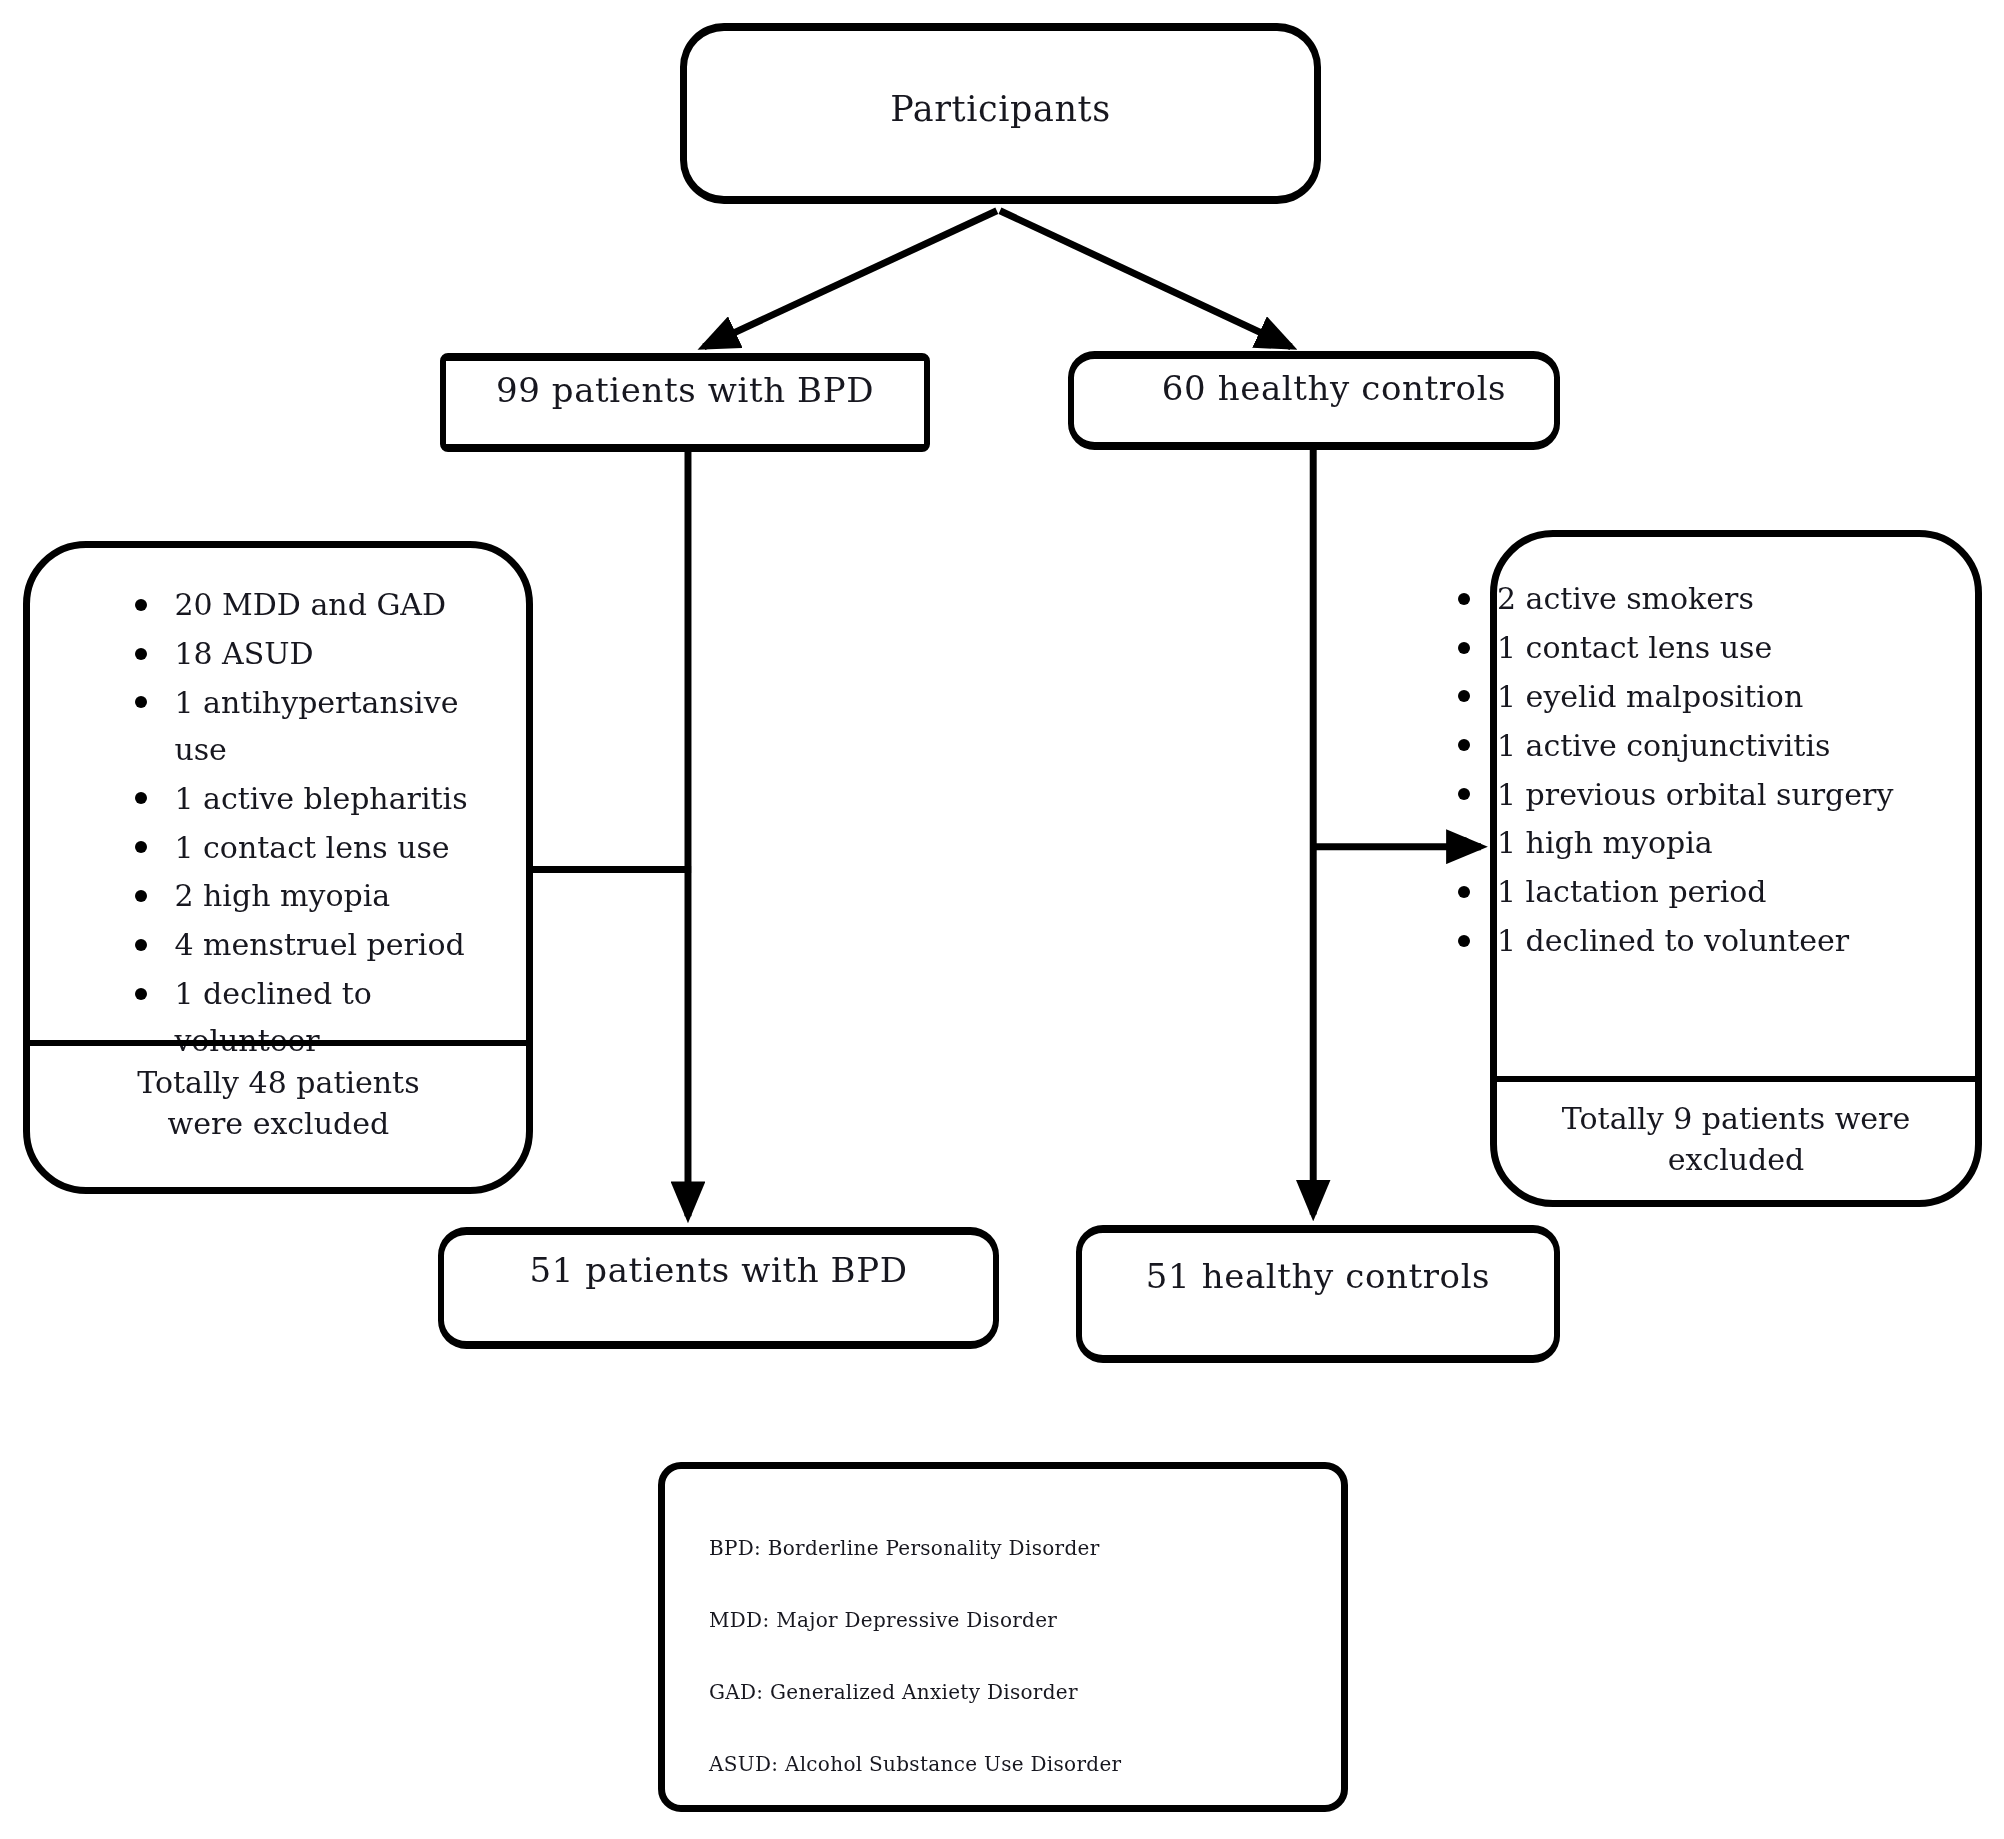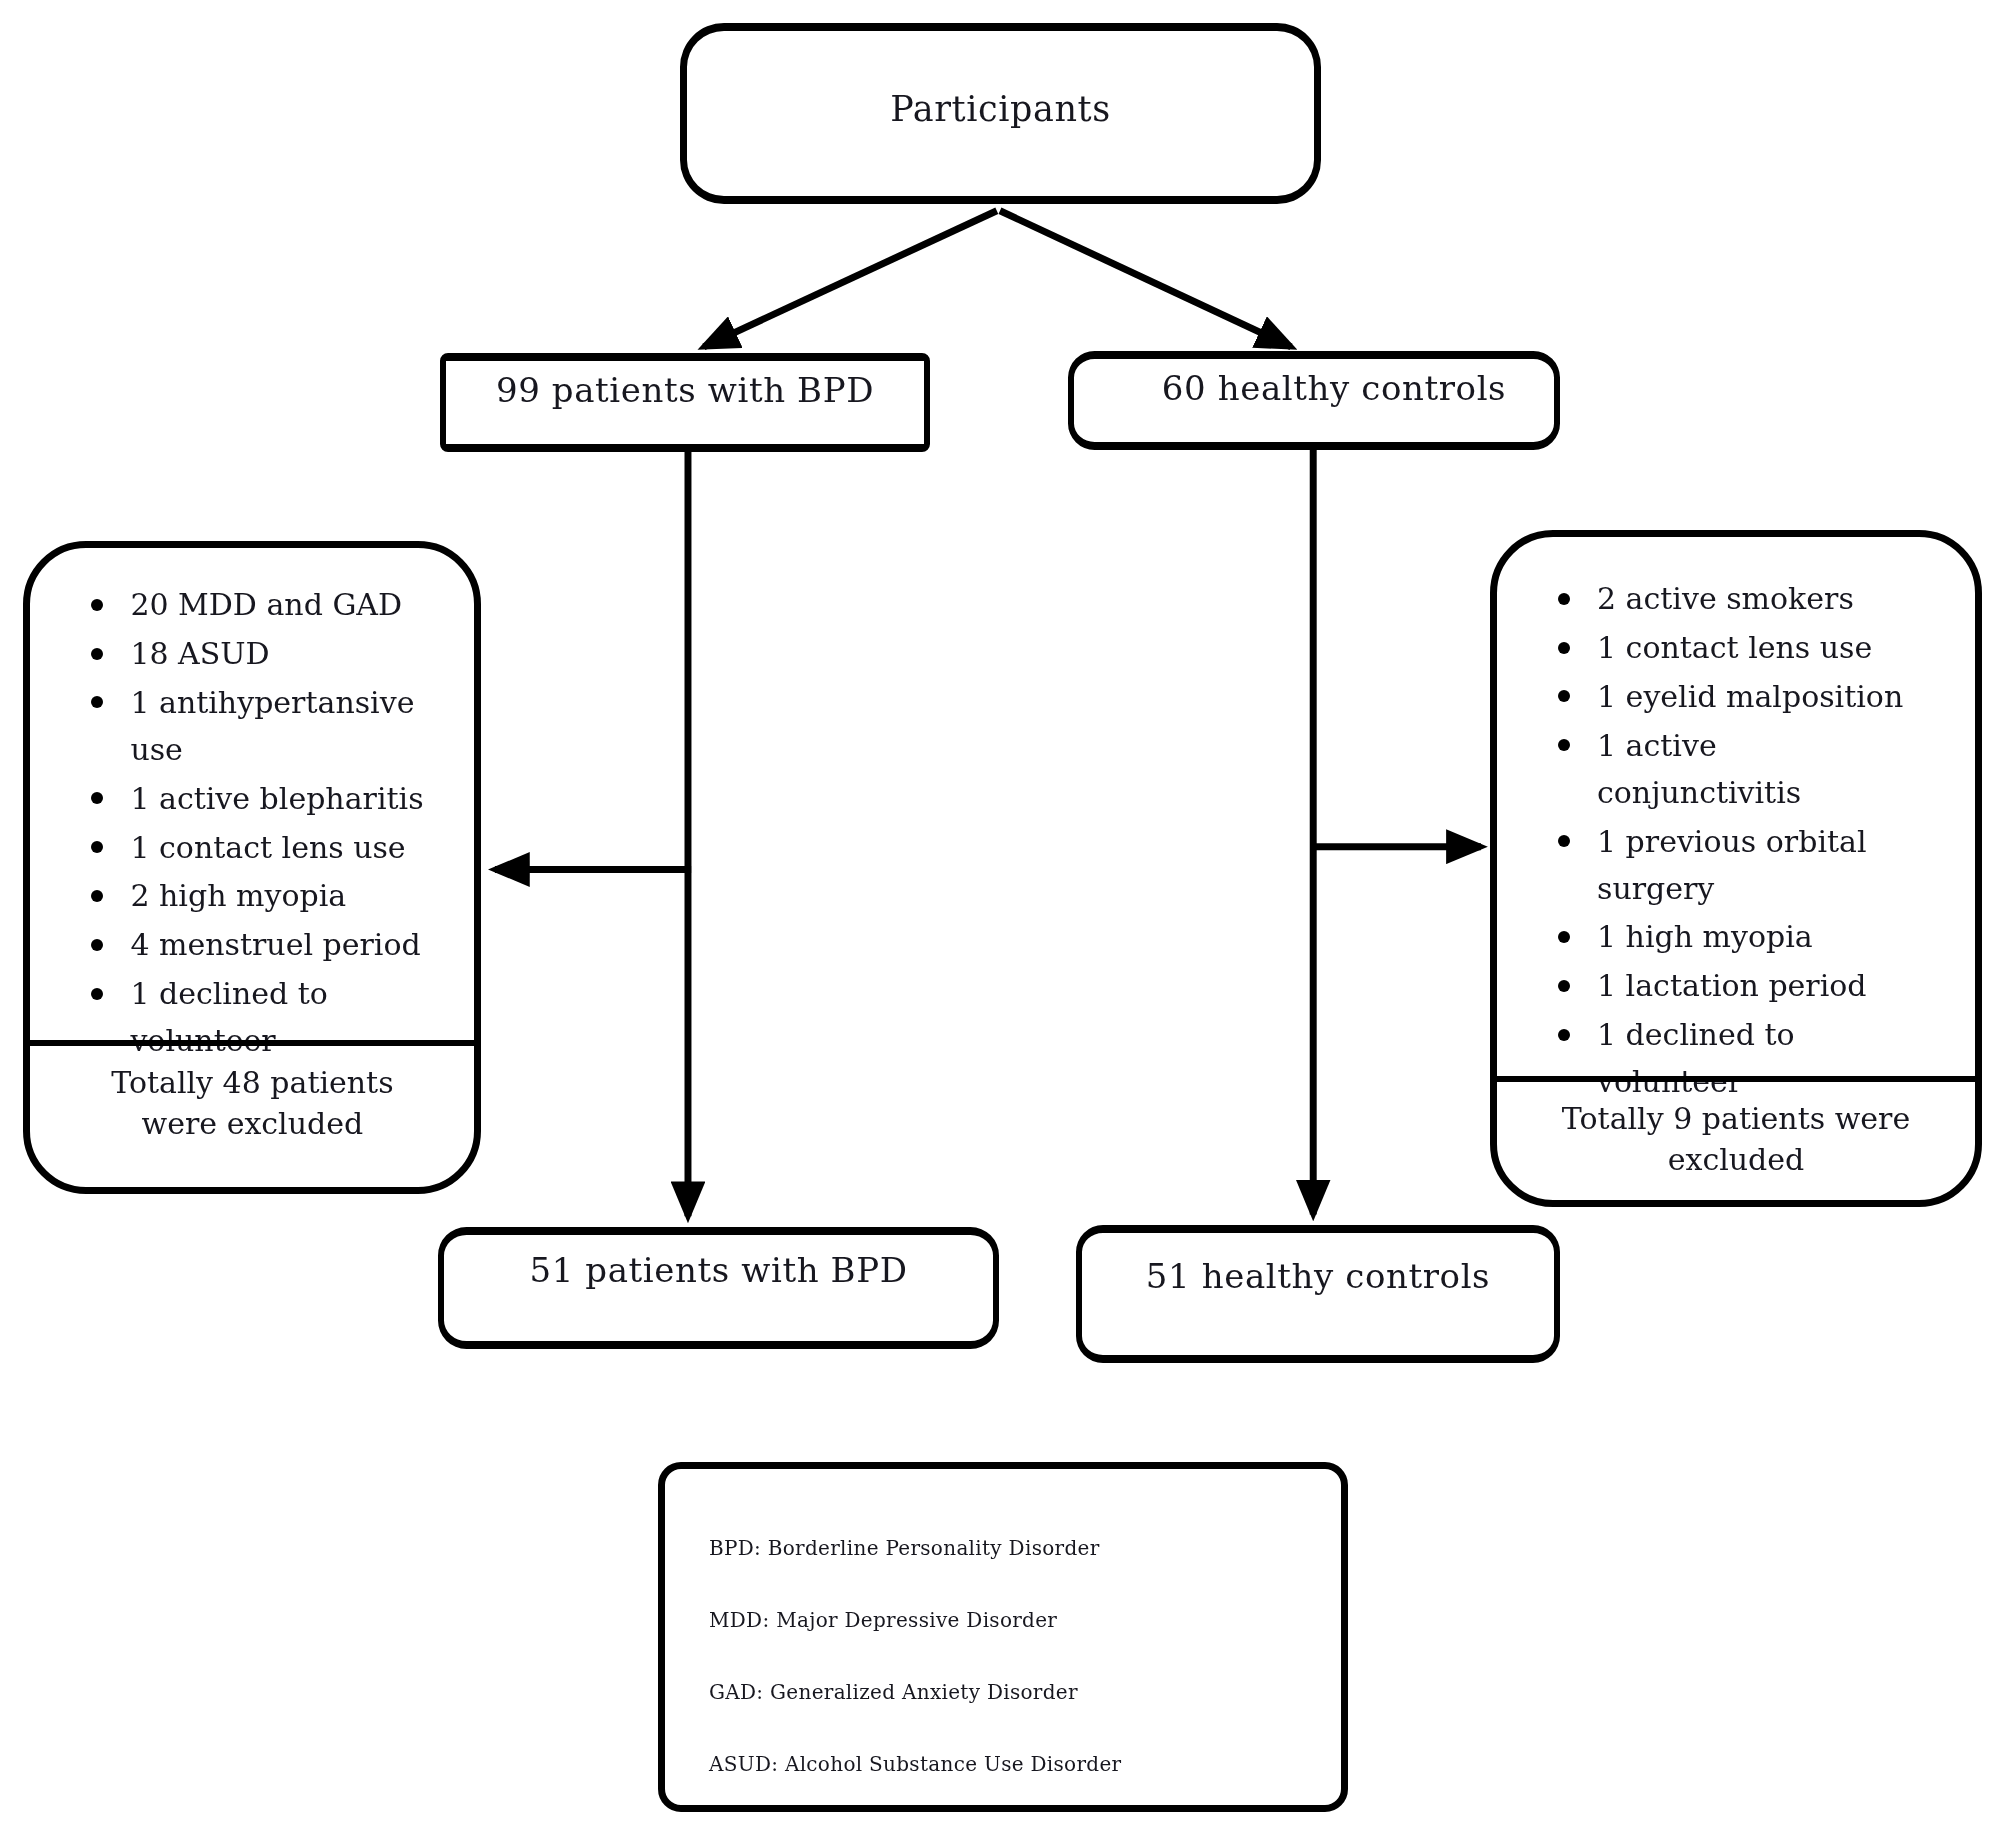--- a/index.html
+++ b/index.html
@@ -35,29 +35,29 @@
     font-size:35px;
   }
   .grp-left{ left:440px;  top:353px; width:490px; height:99px; border-radius:8px; border-width:8.9px 6.3px; padding-bottom:25px;}
   .grp-right{left:1068px; top:351px; width:492px; height:99px; border-radius:26.6px; border-width:8.9px 6.3px; padding-bottom:25px;padding-left:40px;}
   .fin-left{ left:438px;  top:1227px; width:561px; height:122px; border-radius:28.5px; border-width:8.9px 6.3px; padding-bottom:37px;}
   .fin-right{left:1076px; top:1225px; width:484px; height:138px; border-radius:27px; border-width:8.9px 6.3px; padding-bottom:37px;}
   .excl{
     border-radius:63px;
     font-size:30px;
   }
-  .excl-left{ left:23.4px;   top:541px; width:458px; height:653px;}
+  .excl-left{ left:23.4px;   top:541px; width:510px; height:653px;padding-left:44px;}
   .excl-right{left:1490px; top:530px; width:492px; height:677px;}
   .excl ul{
     list-style:none;
     margin:0;
     padding:0;
   }
   .excl-left ul{ margin-top:33px; padding-left:100px; padding-right:28.5px;}
-  .excl-right ul{margin-top:38px; padding-left:100px; padding-right:57px;}
+  .excl-right ul{margin-top:38px; padding-right:57px;}
   .excl li{
     position:relative;
     line-height:47px;
     margin-bottom:1.9px;
   }
   .excl li::before{
     content:"";
     position:absolute;
     left:-39px;
     top:17.7px;

